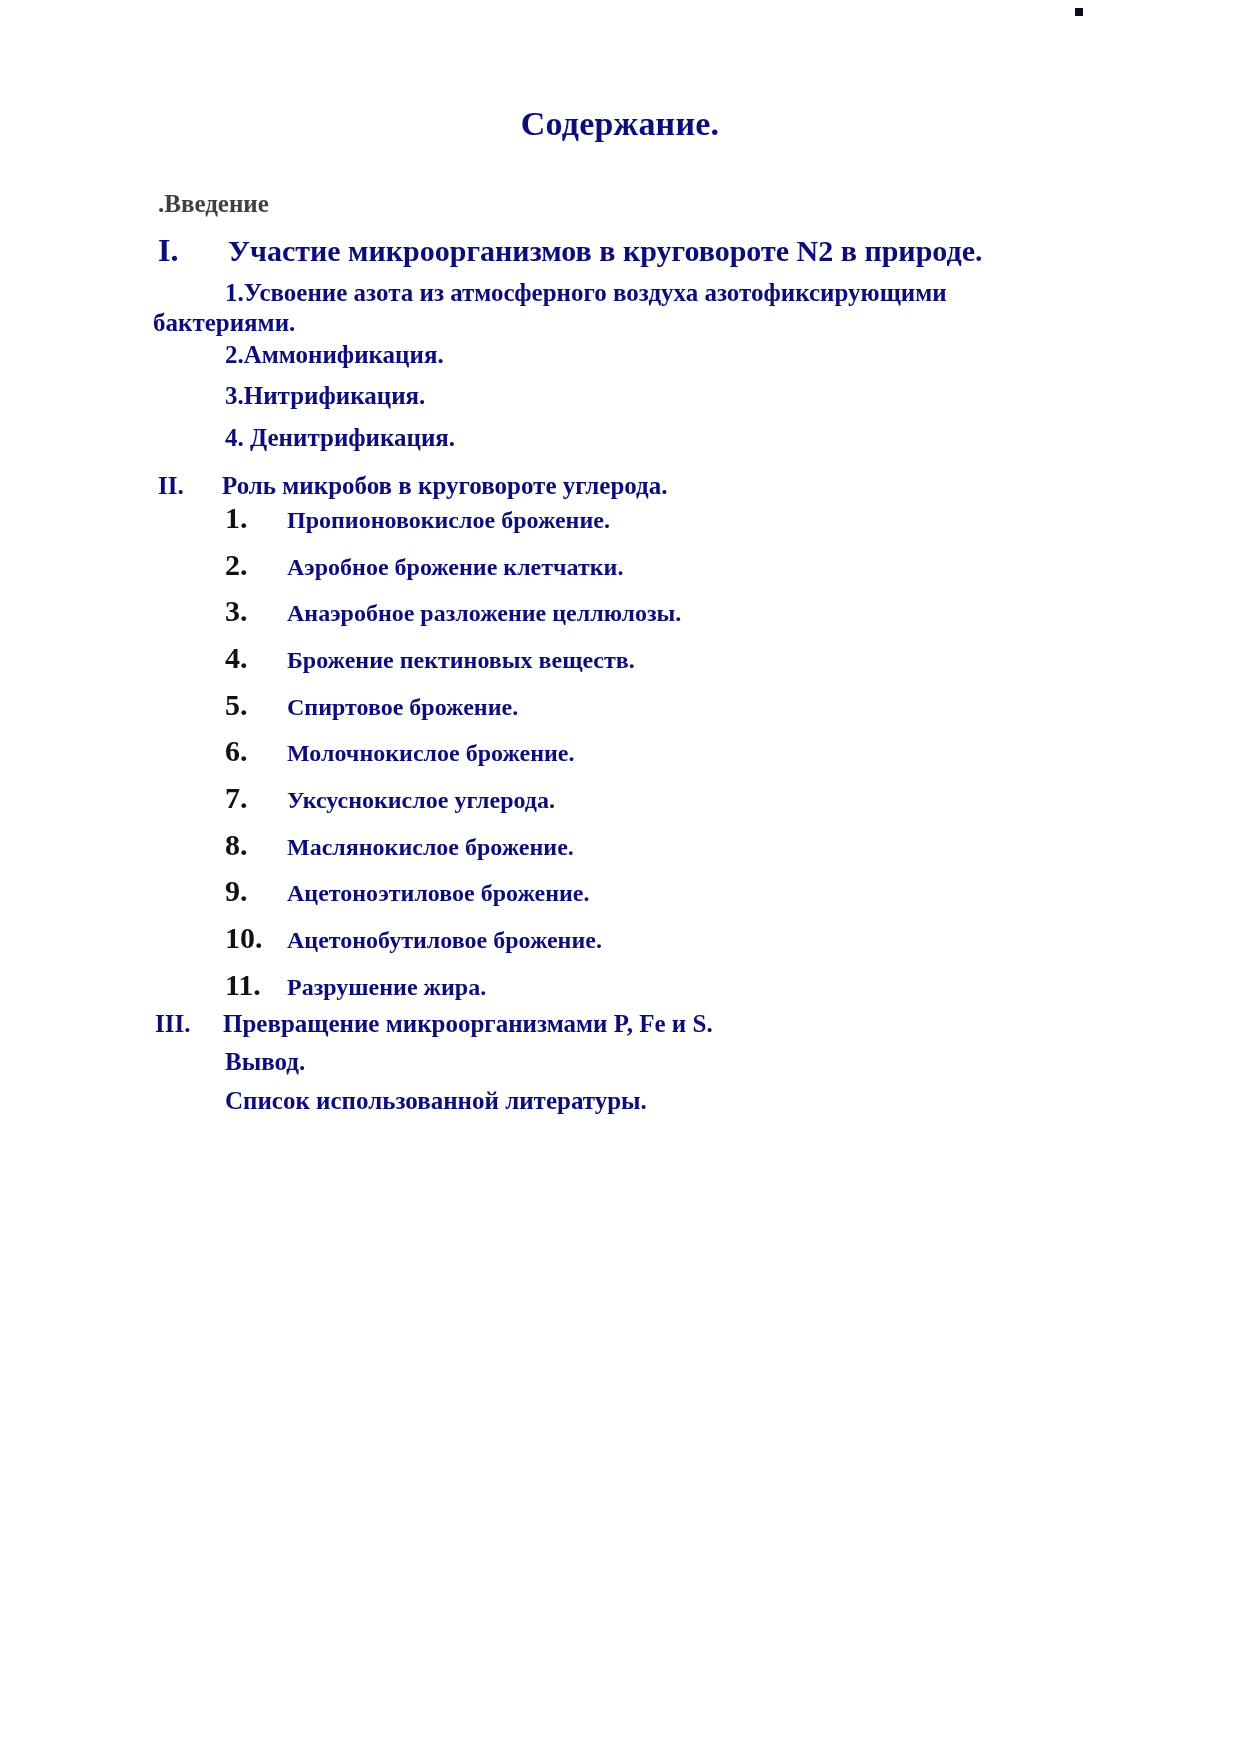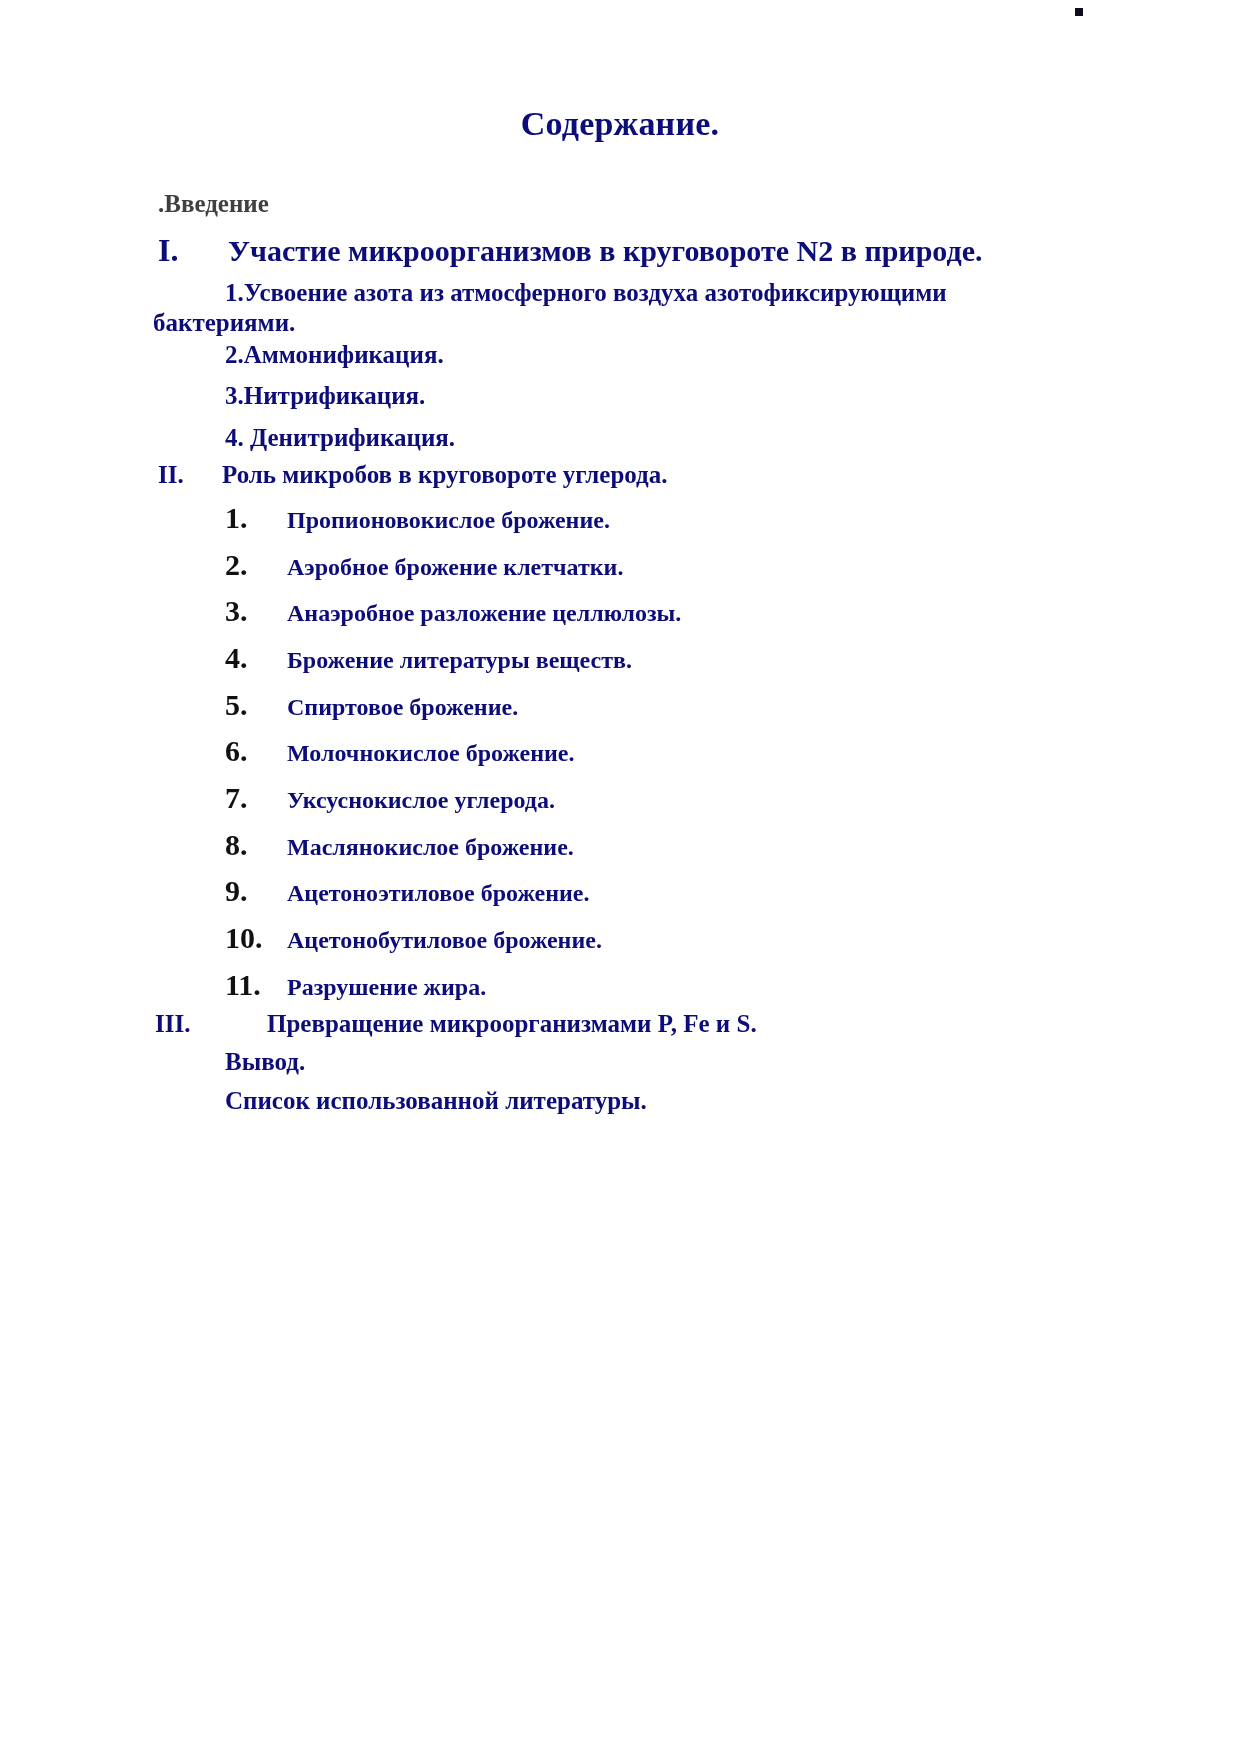--- a/index.html
+++ b/index.html
@@ -145,40 +145,40 @@
     </div>
 
     <div class="sub-line" style="left:153px; top:278px; width:860px; text-indent:72px;">1.Усвоение азота из атмосферного воздуха азотофиксирующими бактериями.</div>
 
     <div class="sub-line" style="left:225px; top:340px;">2.Аммонификация.</div>
 
     <div class="sub-line" style="left:225px; top:381px;">3.Нитрификация.</div>
 
     <div class="sub-line" style="left:225px; top:423px;">4. Денитрификация.</div>
 
-    <div class="roman-row" style="left:158px; top:461px; width:900px;">
+    <div class="roman-row" style="left:158px; top:472px; width:900px;">
       <span class="roman-num" style="font-size:25px; width:64px; flex:0 0 64px;">II.</span>
       <span class="roman-text" style="font-size:25px;">Роль микробов в круговороте углерода.</span>
     </div>
 
     <div class="num-row" style="left:225px; top:501px;">
       <span class="num-marker">1.</span>
       <span class="num-text">Пропионовокислое брожение.</span>
     </div>
     <div class="num-row" style="left:225px; top:548px;">
       <span class="num-marker">2.</span>
       <span class="num-text">Аэробное брожение клетчатки.</span>
     </div>
     <div class="num-row" style="left:225px; top:594px;">
       <span class="num-marker">3.</span>
       <span class="num-text">Анаэробное разложение целлюлозы.</span>
     </div>
     <div class="num-row" style="left:225px; top:641px;">
       <span class="num-marker">4.</span>
-      <span class="num-text">Брожение литературы веществ.</span>
+      <span class="num-text">Брожение пектиновых веществ.</span>
     </div>
     <div class="num-row" style="left:225px; top:688px;">
       <span class="num-marker">5.</span>
       <span class="num-text">Спиртовое брожение.</span>
     </div>
     <div class="num-row" style="left:225px; top:734px;">
       <span class="num-marker">6.</span>
       <span class="num-text">Молочнокислое брожение.</span>
     </div>
     <div class="num-row" style="left:225px; top:781px;">
@@ -195,21 +195,21 @@
     </div>
     <div class="num-row" style="left:225px; top:921px;">
       <span class="num-marker">10.</span>
       <span class="num-text">Ацетонобутиловое брожение.</span>
     </div>
     <div class="num-row" style="left:225px; top:968px;">
       <span class="num-marker">11.</span>
       <span class="num-text">Разрушение жира.</span>
     </div>
 
-    <div class="roman-row" style="left:155px; top:1010px; width:900px;gap:44px;">
+    <div class="roman-row" style="left:155px; top:1010px; width:900px;">
       <span class="roman-num" style="font-size:25px; width:68px; flex:0 0 68px;">III.</span>
       <span class="roman-text" style="font-size:25px;">Превращение микроорганизмами P, Fe и S.</span>
     </div>
 
     <div class="tail-line" style="left:225px; top:1048px;">Вывод.</div>
 
     <div class="tail-line" style="left:225px; top:1087px;">Список использованной литературы.</div>
 
   </div>
 </div>

